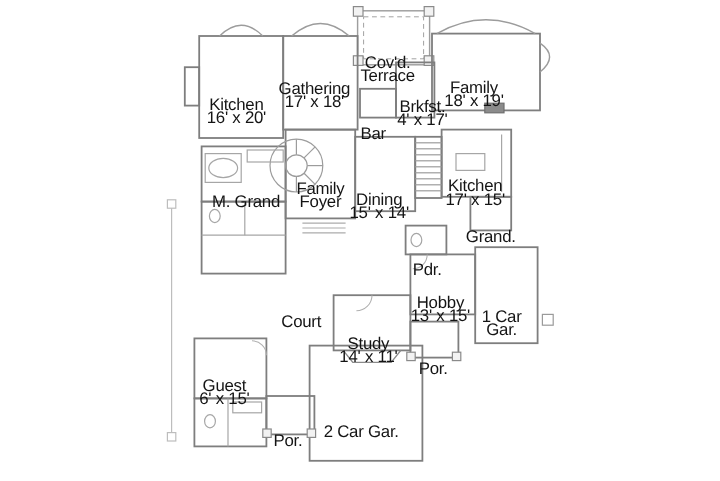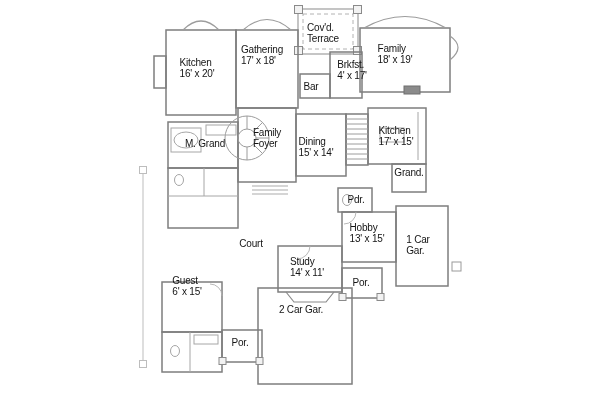--- a/index.html
+++ b/index.html
@@ -1,20 +1,20 @@
 <!DOCTYPE html>
 <html><head>
 <meta charset="utf-8">
 <style>
   html,body{margin:0;padding:0;background:#ffffff;}
   #plan{position:relative;width:600px;height:401px;background:#ffffff;overflow:hidden;
         font-family:"Liberation Sans",sans-serif;}
   #plan svg{position:absolute;left:0;top:0;}
-  .lbl{position:absolute;transform:translate(-50%,-50%);text-align:left;color:#141414;
-       font-size:10px;line-height:10.5px;white-space:nowrap;letter-spacing:-0.2px;}
+  .lbl{position:absolute;transform:translate(-50%,-50%);text-align:center;color:#141414;
+       font-size:14px;line-height:10.5px;white-space:nowrap;letter-spacing:-0.2px;margin-top:24px;}
   .lbl span{display:block;}
 </style>
 </head>
 <body>
 
 <div id="plan">
 
   <svg width="600" height="401" viewBox="0 0 600 401" xmlns="http://www.w3.org/2000/svg">
 
     <g stroke="#bdbdbd" stroke-width="1" fill="#ffffff">
@@ -204,26 +204,26 @@
 
   <div class="lbl" style="left:307px;top:267px">
     <span>Study</span>
     <span>14' x 11'</span>
   </div>
 
   <div class="lbl" style="left:361px;top:283px">
     <span>Por.</span>
   </div>
 
-  <div class="lbl" style="left:187px;top:286px">
+  <div class="lbl" style="left:187px;top:302px">
     <span>Guest</span>
     <span>6' x 15'</span>
   </div>
 
-  <div class="lbl" style="left:301px;top:310px">
+  <div class="lbl" style="left:301px;top:335px">
     <span>2 Car Gar.</span>
   </div>
 
   <div class="lbl" style="left:240px;top:343px">
     <span>Por.</span>
   </div>
 
 </div>
 
 </body></html>

